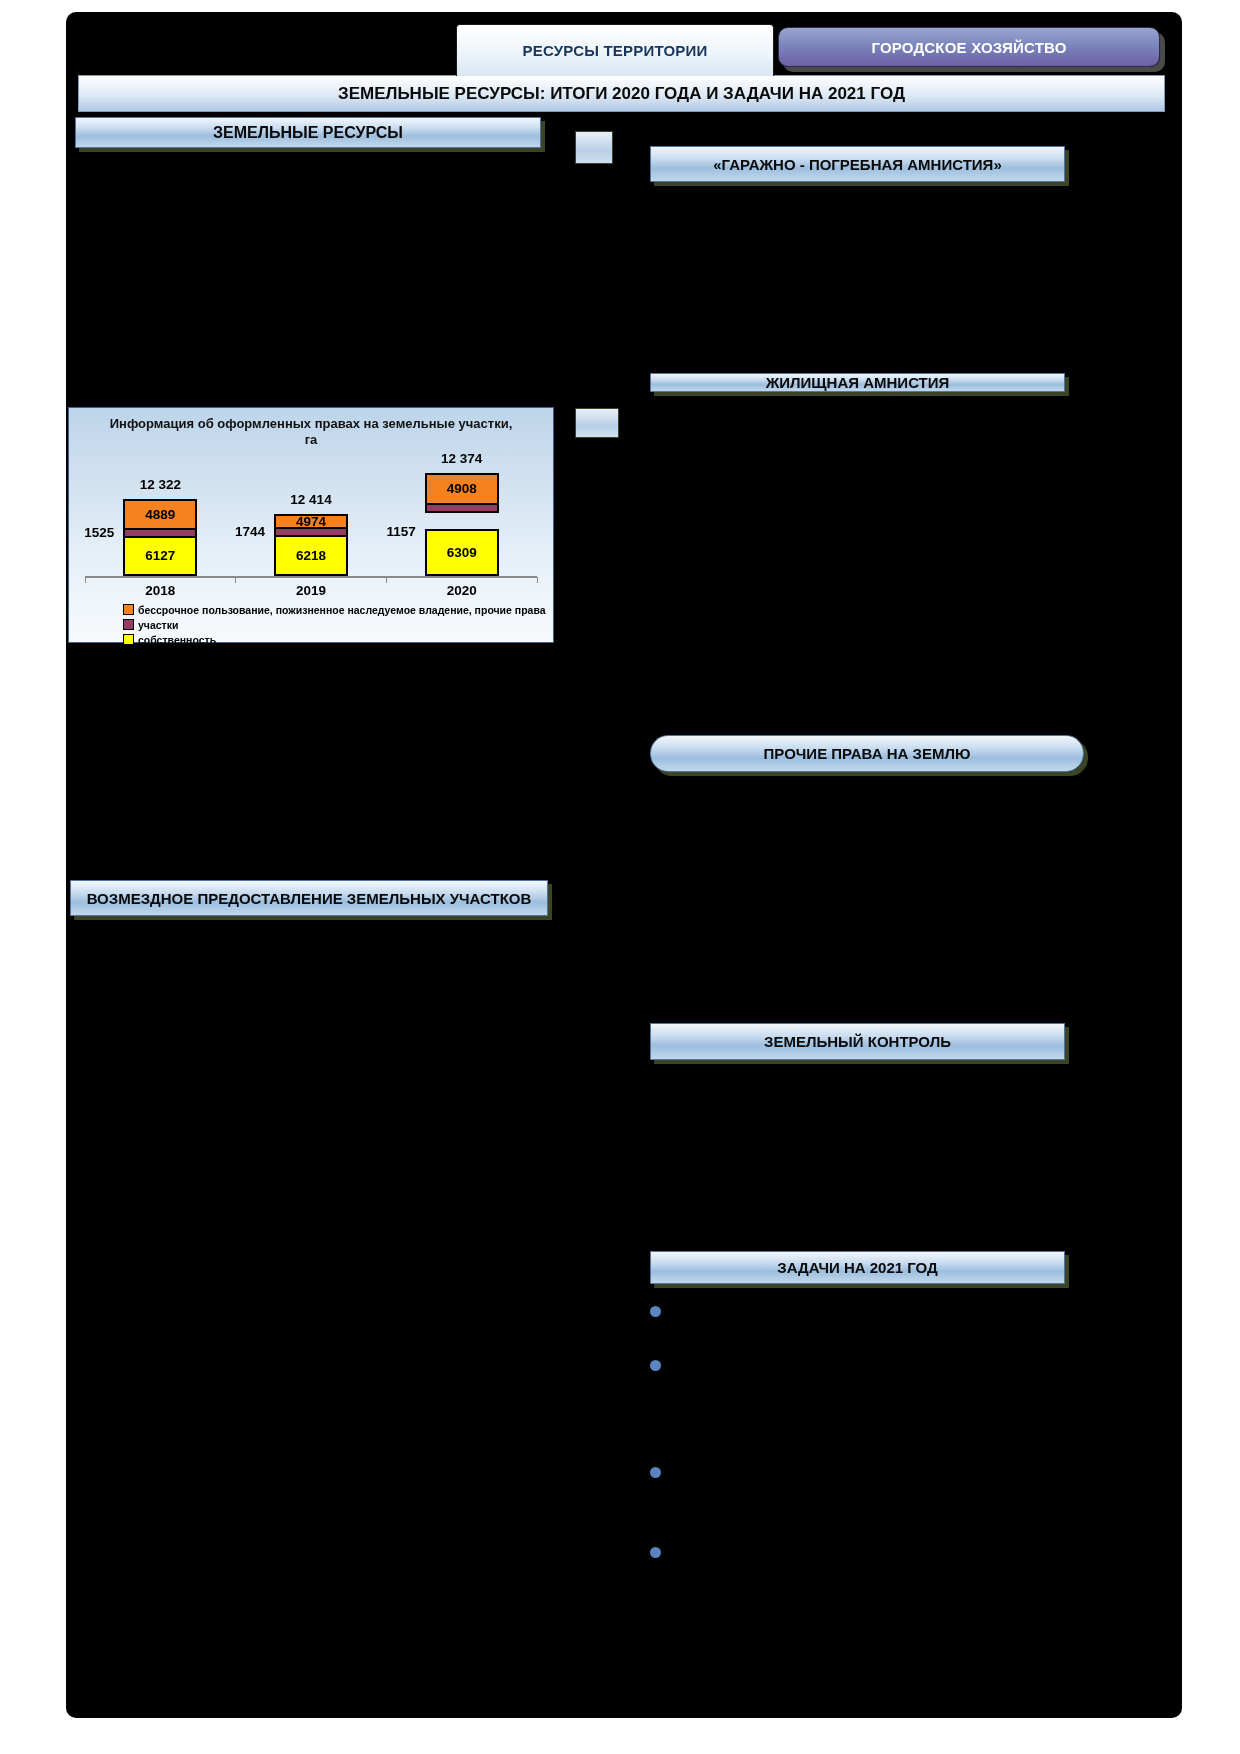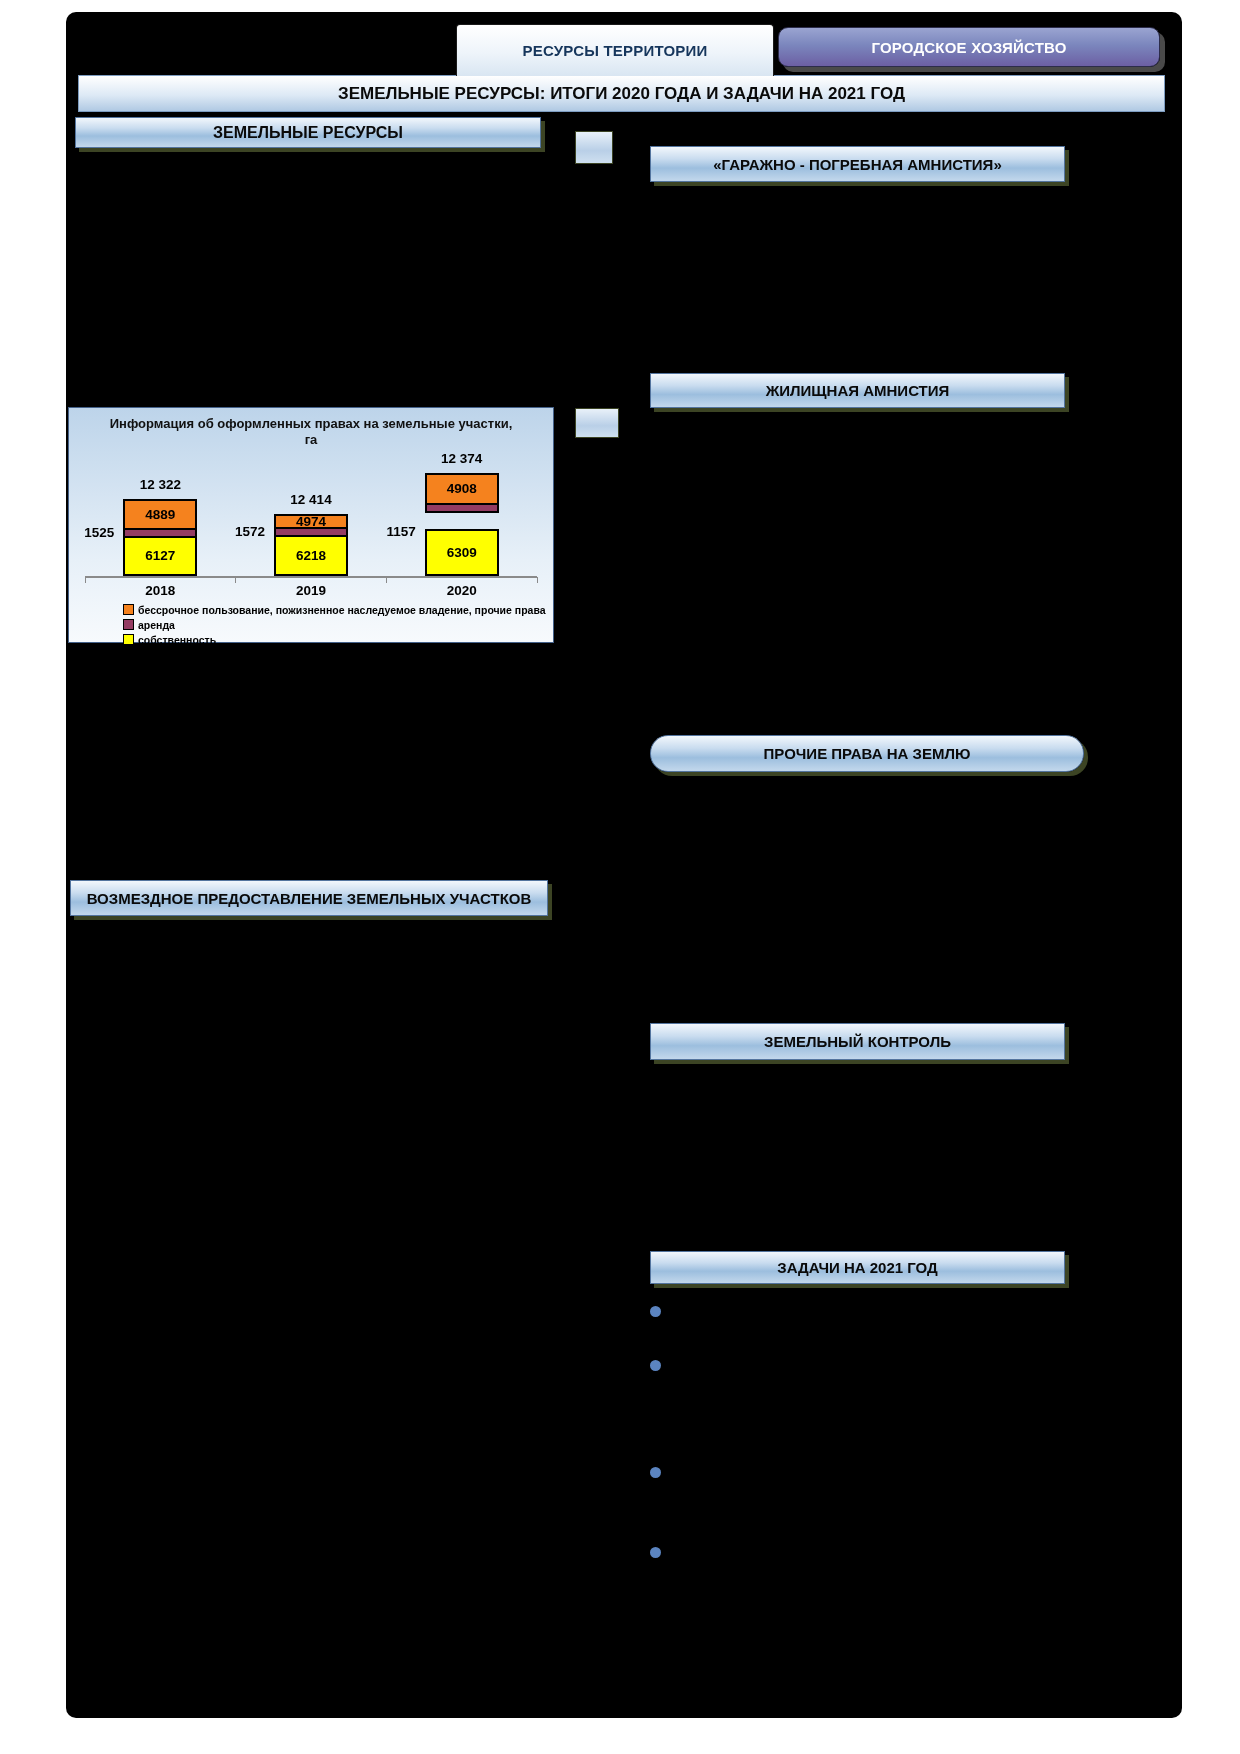--- a/index.html
+++ b/index.html
@@ -116,21 +116,21 @@
             <div class="seg" style="background: rgb(255, 255, 0); height: 39.4845px;">6127</div>
             <div class="side-label" style="bottom: 35.4845px;">1525</div>
           </div>
         </div>
         <div class="col">
           <div class="bar">
             <div class="total">12 414</div>
             <div class="seg" style="background: rgb(245, 130, 30); height: 15px;">4974</div>
             <div class="seg" style="background: rgb(148, 60, 99); height: 10px;"></div>
             <div class="seg" style="background: rgb(255, 255, 0); height: 40.0709px;">6218</div>
-            <div class="side-label" style="bottom: 36.0709px;">1572</div>
+            <div class="side-label" style="bottom: 36.0709px;">1744</div>
           </div>
         </div>
         <div class="col">
           <div class="bar">
             <div class="total">12 374</div>
             <div class="seg" style="background: rgb(245, 130, 30); height: 31.6288px;">4908</div>
             <div class="seg" style="background: rgb(148, 60, 99); height: 10px;"></div>
             <div class="seg" style="background: rgb(255, 255, 0); height: 47px; margin-top: 16px;">6309</div>
             <div class="side-label" style="bottom: 36.6573px;">1157</div>
           </div>
@@ -145,36 +145,36 @@
         <div class="year">2019</div>
         <div class="year">2020</div>
       </div>
     <div class="legend" id="chart-legend">
         <div class="legend-row">
           <span class="swatch" style="background: rgb(245, 130, 30);"></span>
           <span class="legend-label">бессрочное пользование, пожизненное наследуемое владение, прочие права</span>
         </div>
         <div class="legend-row">
           <span class="swatch" style="background: rgb(148, 60, 99);"></span>
-          <span class="legend-label">аренда</span>
+          <span class="legend-label">участки</span>
         </div>
         <div class="legend-row">
           <span class="swatch" style="background: rgb(255, 255, 0);"></span>
           <span class="legend-label">собственность</span>
         </div>
       </div>
   </div>
 
   <div class="abs hdr" style="left:70px; top:880px; width:478px; height:36px;">ВОЗМЕЗДНОЕ ПРЕДОСТАВЛЕНИЕ ЗЕМЕЛЬНЫХ УЧАСТКОВ</div>
 
   <div class="abs decor" style="left:575px; top:131px; width:38px; height:33px;"></div>
   <div class="abs decor" style="left:575px; top:408px; width:44px; height:30px;"></div>
 
   <div class="abs hdr" style="left:650px; top:146px; width:415px; height:36px;">«ГАРАЖНО - ПОГРЕБНАЯ АМНИСТИЯ»</div>
-  <div class="abs hdr" style="left:650px; top:373px; width:415px; height:35px;">ЖИЛИЩНАЯ АМНИСТИЯ</div>
+  <div class="abs hdr" style="left:650px; top:373px; width:415px; height:19px;">ЖИЛИЩНАЯ АМНИСТИЯ</div>
   <div class="abs hdr" style="left:650px; top:735px; width:434px; height:37px;border-radius:18px;">ПРОЧИЕ ПРАВА НА ЗЕМЛЮ</div>
   <div class="abs hdr" style="left:650px; top:1023px; width:415px; height:37px;">ЗЕМЕЛЬНЫЙ КОНТРОЛЬ</div>
   <div class="abs hdr" style="left:650px; top:1251px; width:415px; height:33px;">ЗАДАЧИ НА 2021 ГОД</div>
 
   <div id="bullets">
       <div class="abs bullet" style="left: 650px; top: 1306px; background: rgb(91, 132, 192);"></div>
       <div class="abs bullet" style="left: 650px; top: 1360px; background: rgb(91, 132, 192);"></div>
       <div class="abs bullet" style="left: 650px; top: 1467px; background: rgb(91, 132, 192);"></div>
       <div class="abs bullet" style="left: 650px; top: 1547px; background: rgb(91, 132, 192);"></div>
     </div>

